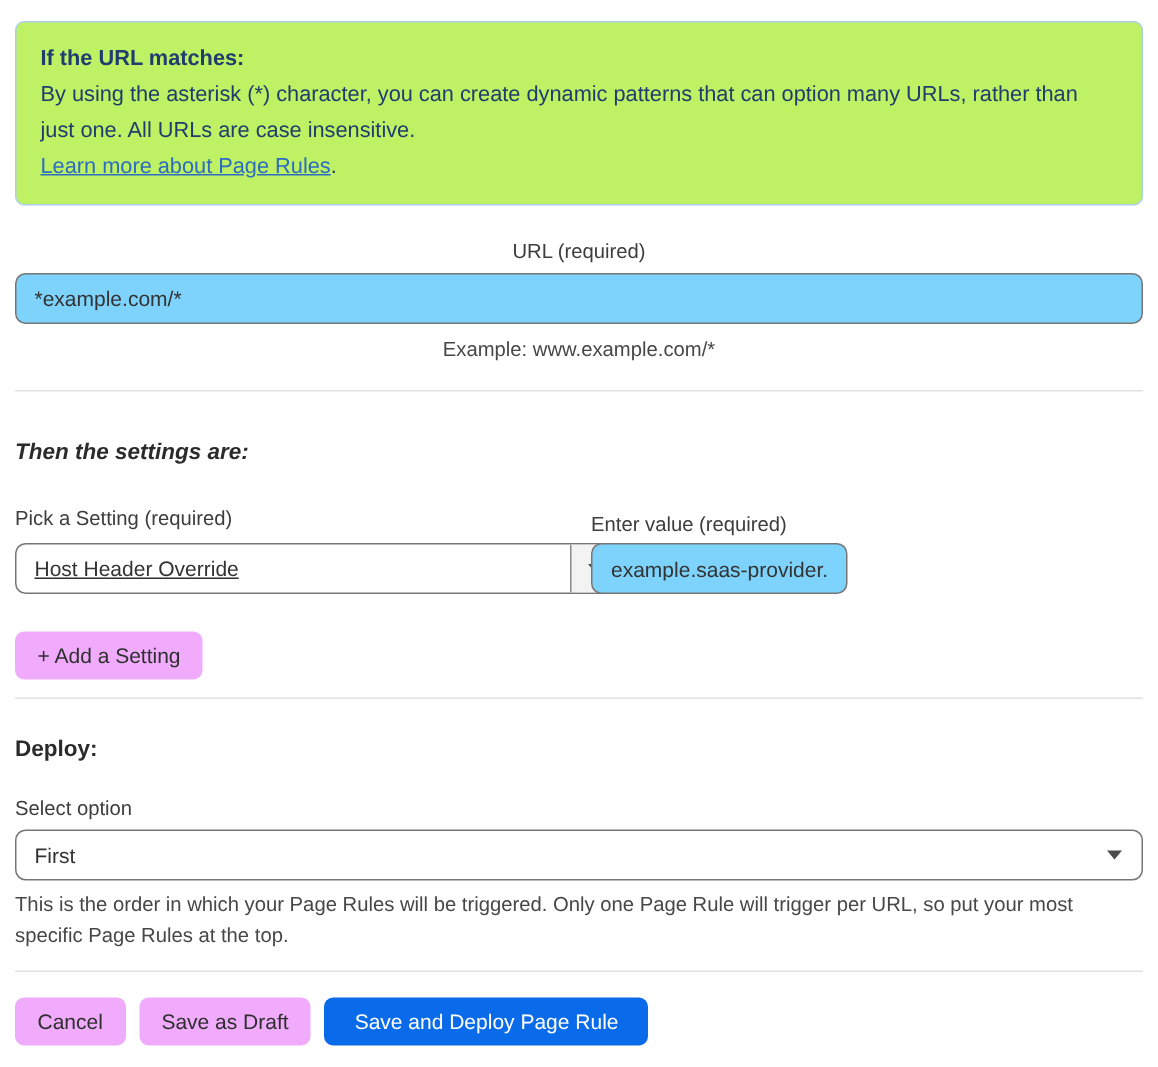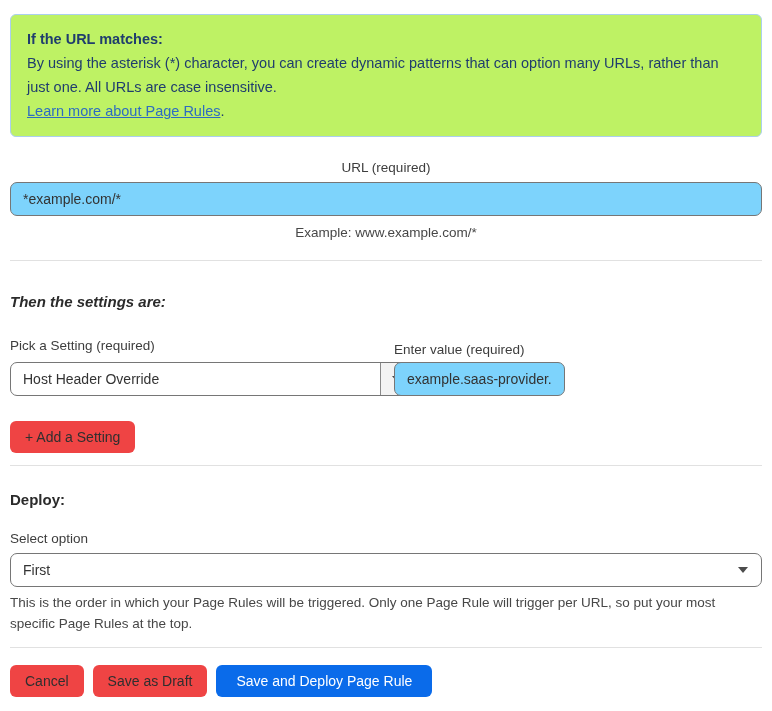--- a/index.html
+++ b/index.html
@@ -114,21 +114,21 @@
   .custom-select {
     border: 1px solid #767676;
     border-radius: 7px;
     height: 34px;
     display: flex;
     align-items: center;
     background: #ffffff;
     cursor: pointer;
     overflow: hidden;
   }
-  .setting-select { width: 404px; }
+  .setting-select { width: 404px; text-decoration: underline; }
   .select-value {
     flex: 1;
     padding: 0 12px;
     font-size: 14px;
     color: #333333;
     white-space: nowrap;
     overflow: hidden;
   }
   .select-arrow-box {
     width: 33px;
@@ -155,21 +155,21 @@
   .btn {
     font-family: inherit;
     font-size: 14px;
     height: 32px;
     padding: 0 15px;
     border: none;
     border-radius: 6px;
     cursor: pointer;
     line-height: 30px;
   }
-  .btn-secondary { background: #ef4444; color: #2f2f2f; }
+  .btn-secondary { background: #f0abfc; color: #2f2f2f; }
   .btn-primary   { background: #0a6bea; color: #ffffff; padding: 0 20px; }
   .add-setting-btn { display: block; margin-top: 25px; }
 
   
   .order-label  { margin-top: 23px; }
   .order-select { width: 100%; margin-top: 6px; }
   .order-helper { margin-top: 5px; max-width: 736px; }
 
   
   .actions-row {

